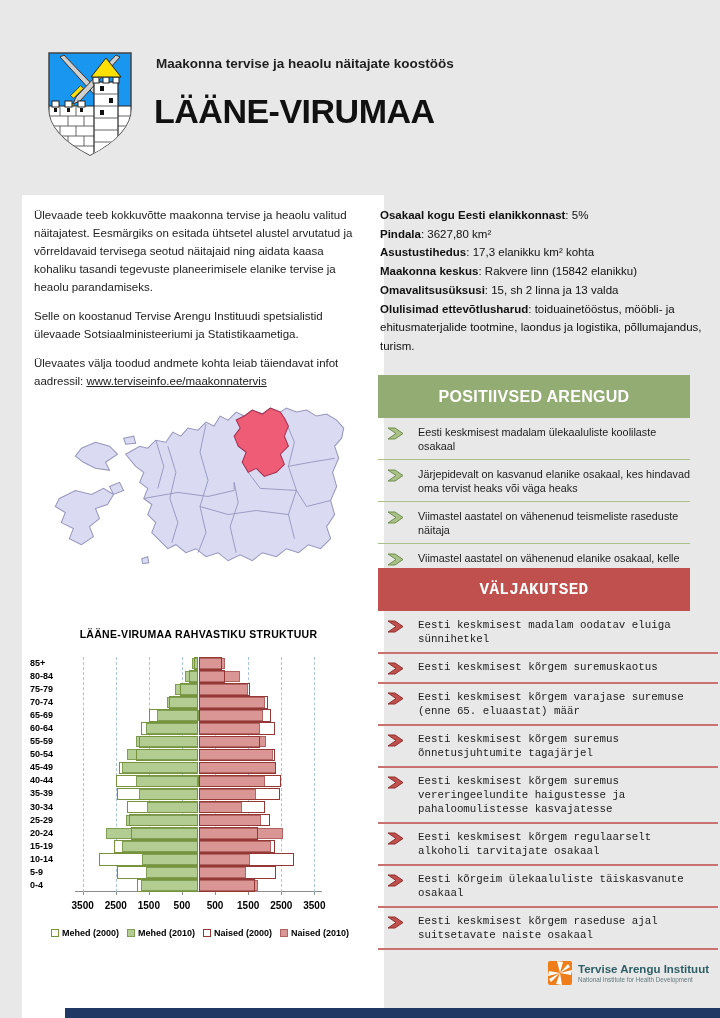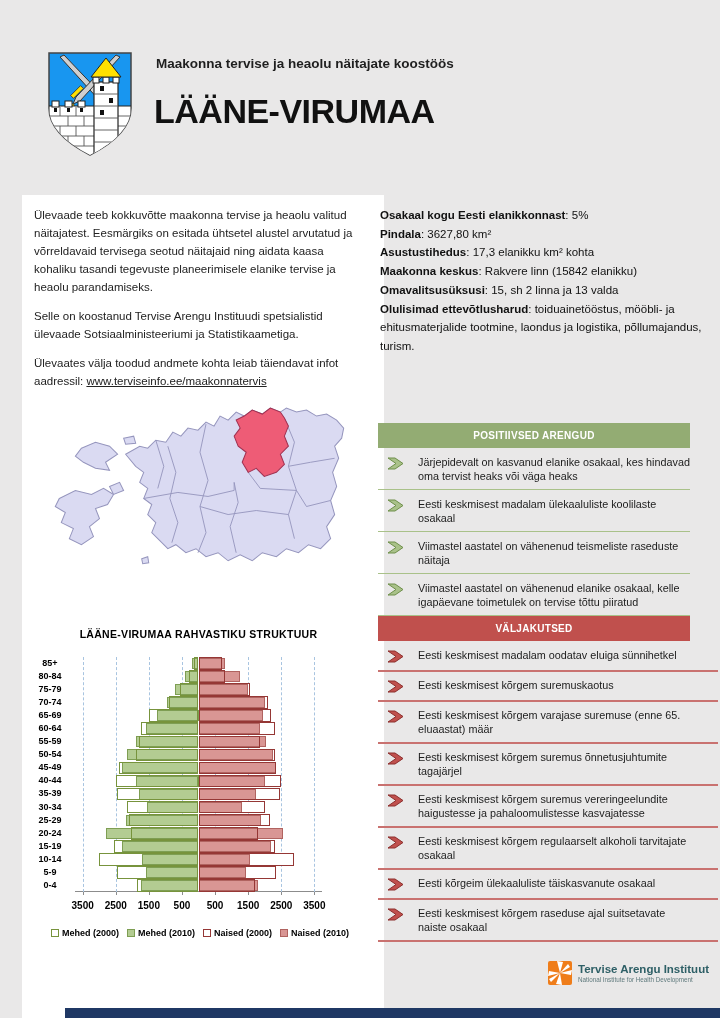--- a/index.html
+++ b/index.html
@@ -19,40 +19,40 @@
   .intro p { margin-bottom:11px; }
   .intro a { color:#222; text-decoration:underline; }
 
   
   .facts { left:380px; top:206px; width:322px; font-size:11.5px; line-height:1.63; color:#111; }
   .fact-line b { font-weight:bold; }
 
   
   .box { width:312px; }
   .pos-box { left:378px; top:375px; }
-  .chal-box { left:378px; top:568px; }
-  .box-header { height:25px; display:flex; align-items:center; justify-content:center;
-                color:#fff; font-weight:bold; font-size:10px; letter-spacing:0.3px;margin-top:48px; }
+  .chal-box { left:378px; top:568px;font-family:Liberation Mono, monospace; }
+  .box-header { height:43px; display:flex; align-items:center; justify-content:center;
+                color:#fff; font-weight:bold; font-size:16px; letter-spacing:0.3px; }
   .pos-box .box-header { background:#93ac73; }
   .chal-box .box-header { background:#c0504d; }
   .box-item { display:flex; align-items:flex-start; padding:6px 0 6px 6px; }
   .pos-box .box-item { border-bottom:1.5px solid #a9c189; }
   .chal-box .box-item { border-bottom:1.5px solid #c97270; position:relative; }
   .chal-box .box-item::after { content:""; position:absolute; left:0; bottom:-1.5px; width:340px; height:1.5px; background:#c97270; }
   .arr { flex:0 0 20px; margin:2px 12px 0 2px; }
   .itxt { font-size:10.8px; line-height:1.3; color:#1c1c1c; padding-top:1px; }
 
   
   .map-wrap { left:45px; top:402px; width:316px; height:206px; }
 
   
   .chart { left:30px; top:620px; width:340px; height:345px; }
   .chart-title { position:absolute; top:8px; left:45px; width:247px; text-align:center;
                  font-size:10.5px; font-weight:bold; letter-spacing:0.3px; color:#000; }
-  .age-labels { position:absolute; left:0; top:37px; width:40px; text-align:center; }
+  .age-labels { position:absolute; left:0; top:37px; width:40px; text-align:left; }
   .age-labels div { height:13.055px; line-height:13.055px; font-size:9px; font-weight:bold; color:#000; }
   .plot { position:absolute; left:45px; top:37px; width:247px; height:235px; border-bottom:1.2px solid #8c8c8c; }
   .gridline { position:absolute; top:0; width:0; height:235px; border-left:1px dashed #a8c4e0; }
   .axis-tick { position:absolute; top:235px; width:1px; height:3px; background:#8c8c8c; }
   .bar { position:absolute; }
   .ticks { position:absolute; left:45px; top:278px; width:247px; height:14px; }
   .ticks div { position:absolute; width:36px; text-align:center; font-size:10px; font-weight:bold; color:#000; }
   .legend { position:absolute; left:0; top:308px; width:340px; display:flex; justify-content:center; gap:8px; }
   .legend .lg { display:flex; align-items:center; gap:3px; font-size:9px; font-weight:bold; color:#000; }
   .swatch { width:8px; height:8px; display:inline-block; }
@@ -129,27 +129,27 @@
     <div class="fact-line"><b>Olulisimad ettevõtlusharud</b>: toiduainetööstus, mööbli- ja ehitusmaterjalide tootmine, laondus ja logistika, põllumajandus, turism.</div>
   </div>
 
 <div class="abs box pos-box">
   <div class="box-header">POSITIIVSED ARENGUD</div>
   <div>
       <div class="box-item">
         <svg class="arr" width="18" height="15" viewBox="0 0 18 15">
          <path d="M1,2 H8 L16,7.5 L8,13 H1 L9,7.5 Z" fill="#a9c189" stroke="#6e8f4a" stroke-width="1"></path>
        </svg>
+        <span class="itxt">Eesti keskmisest madalam ülekaaluliste koolilaste osakaal</span>
+      </div>
+      <div class="box-item">
+        <svg class="arr" width="18" height="15" viewBox="0 0 18 15">
+         <path d="M1,2 H8 L16,7.5 L8,13 H1 L9,7.5 Z" fill="#a9c189" stroke="#6e8f4a" stroke-width="1"></path>
+       </svg>
         <span class="itxt">Järjepidevalt on kasvanud elanike osakaal, kes hindavad oma tervist heaks või väga heaks</span>
-      </div>
-      <div class="box-item">
-        <svg class="arr" width="18" height="15" viewBox="0 0 18 15">
-         <path d="M1,2 H8 L16,7.5 L8,13 H1 L9,7.5 Z" fill="#a9c189" stroke="#6e8f4a" stroke-width="1"></path>
-       </svg>
-        <span class="itxt">Eesti keskmisest madalam ülekaaluliste koolilaste osakaal</span>
       </div>
       <div class="box-item">
         <svg class="arr" width="18" height="15" viewBox="0 0 18 15">
          <path d="M1,2 H8 L16,7.5 L8,13 H1 L9,7.5 Z" fill="#a9c189" stroke="#6e8f4a" stroke-width="1"></path>
        </svg>
         <span class="itxt">Viimastel aastatel on vähenenud teismeliste raseduste näitaja</span>
       </div>
       <div class="box-item">
         <svg class="arr" width="18" height="15" viewBox="0 0 18 15">
          <path d="M1,2 H8 L16,7.5 L8,13 H1 L9,7.5 Z" fill="#a9c189" stroke="#6e8f4a" stroke-width="1"></path>

